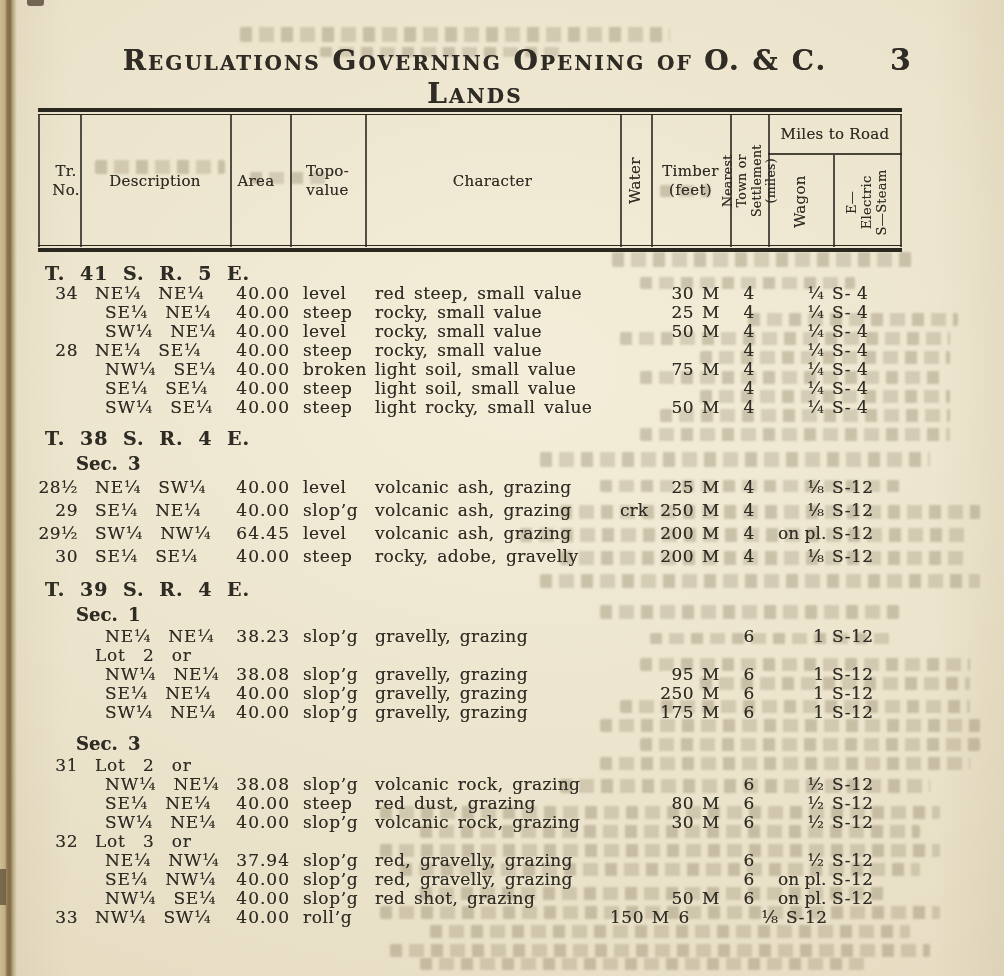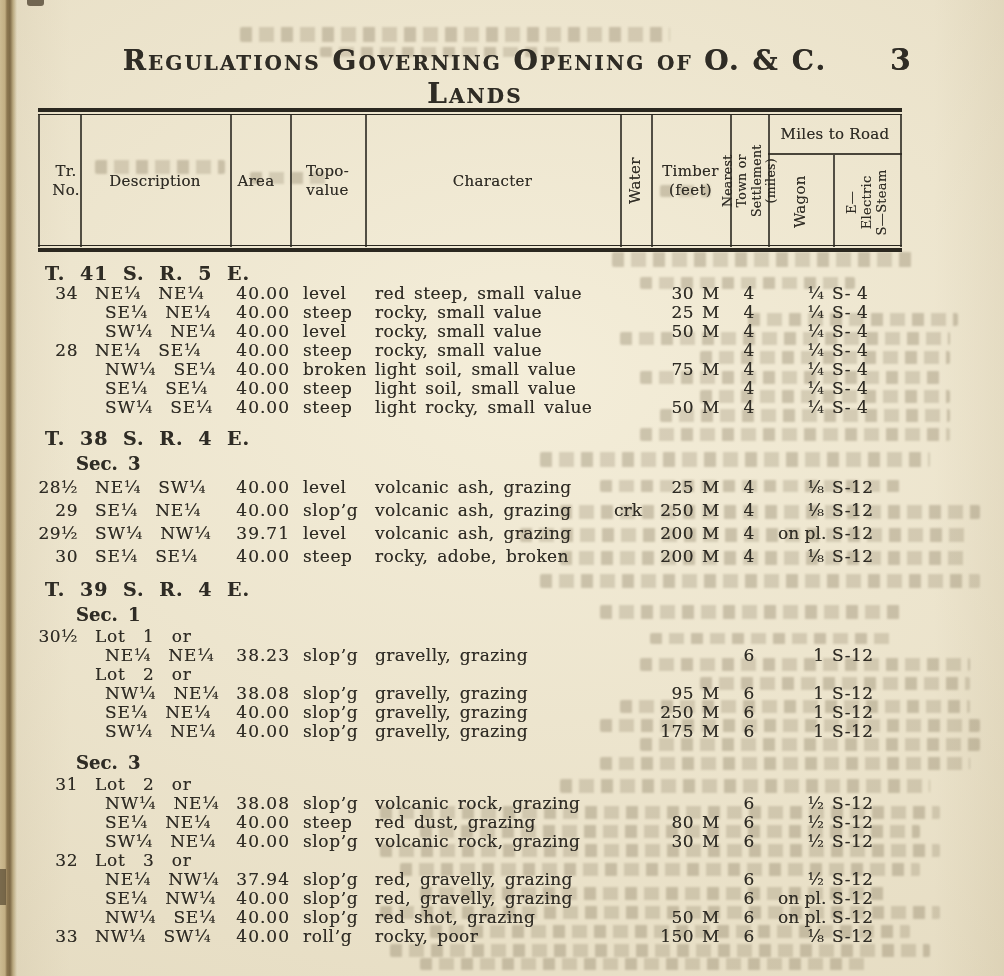--- a/index.html
+++ b/index.html
@@ -56,21 +56,21 @@
   .row{display:grid;grid-template-columns:78px 157px 55px 75px 245px 38px 72px 58px 46px 60px;
     height:19px;line-height:19px;font-size:17px;white-space:nowrap;}
   .row.wide{height:23px;line-height:23px;}
   .c{overflow:visible;}
   .c-tr{text-align:right;letter-spacing:.5px;}
   .c-desc{padding-left:17px;word-spacing:11px;letter-spacing:.8px;}
   .c-desc.ind{padding-left:27px;}
   .c-area{text-align:right;letter-spacing:1px;}
   .c-topo{padding-left:13px;letter-spacing:.6px;}
   .c-char{padding-left:10px;letter-spacing:.4px;word-spacing:3px;}
-  .c-water{padding-left:4px;}
+  .c-water{padding-left:4px;text-align:right;}
   .c-timber{text-align:right;letter-spacing:.5px;word-spacing:2px;}
   .c-town{text-align:center;}
   .c-wagon{text-align:right;}
   .c-road{padding-left:8px;letter-spacing:.5px;}
 </style>
 </head>
 <body>
 
 <div class="texture"></div>
 <div class="gutter"></div>
@@ -267,57 +267,45 @@
         <span class="c c-char">volcanic ash, grazing</span>
         <span class="c c-water">crk</span>
         <span class="c c-timber">250 M</span>
         <span class="c c-town">4</span>
         <span class="c c-wagon">⅛</span>
         <span class="c c-road">S-12</span>
       </div>
       <div class="row wide">
         <span class="c c-tr">29½</span>
         <span class="c c-desc">SW¼ NW¼</span>
-        <span class="c c-area">39.71</span>
+        <span class="c c-area">64.45</span>
         <span class="c c-topo">level</span>
         <span class="c c-char">volcanic ash, grazing</span>
         <span class="c c-water"></span>
         <span class="c c-timber">200 M</span>
         <span class="c c-town">4</span>
         <span class="c c-wagon">on pl.</span>
         <span class="c c-road">S-12</span>
       </div>
       <div class="row wide">
         <span class="c c-tr">30</span>
         <span class="c c-desc">SE¼ SE¼</span>
         <span class="c c-area">40.00</span>
         <span class="c c-topo">steep</span>
-        <span class="c c-char">rocky, adobe, broken</span>
+        <span class="c c-char">rocky, adobe, gravelly</span>
         <span class="c c-water"></span>
         <span class="c c-timber">200 M</span>
         <span class="c c-town">4</span>
         <span class="c c-wagon">⅛</span>
         <span class="c c-road">S-12</span>
       </div>
     </div>
     <div class="township">T. 39 S. R. 4 E.</div>
     <div class="group">
       <div class="sechead">Sec. 1</div>
-      <div class="row">
-        <span class="c c-tr">30½</span>
-        <span class="c c-desc">Lot 1 or</span>
-        <span class="c c-area"></span>
-        <span class="c c-topo"></span>
-        <span class="c c-char"></span>
-        <span class="c c-water"></span>
-        <span class="c c-timber"></span>
-        <span class="c c-town"></span>
-        <span class="c c-wagon"></span>
-        <span class="c c-road"></span>
-      </div>
       <div class="row">
         <span class="c c-tr"></span>
         <span class="c c-desc ind">NE¼ NE¼</span>
         <span class="c c-area">38.23</span>
         <span class="c c-topo">slop’g</span>
         <span class="c c-char">gravelly, grazing</span>
         <span class="c c-water"></span>
         <span class="c c-timber"></span>
         <span class="c c-town">6</span>
         <span class="c c-wagon">1</span>
@@ -468,21 +456,20 @@
         <span class="c c-timber">50 M</span>
         <span class="c c-town">6</span>
         <span class="c c-wagon">on pl.</span>
         <span class="c c-road">S-12</span>
       </div>
       <div class="row">
         <span class="c c-tr">33</span>
         <span class="c c-desc">NW¼ SW¼</span>
         <span class="c c-area">40.00</span>
         <span class="c c-topo">roll’g</span>
-        <span class="c c-char">rocky, poor</span>
         <span class="c c-water"></span>
         <span class="c c-timber">150 M</span>
         <span class="c c-town">6</span>
         <span class="c c-wagon">⅛</span>
         <span class="c c-road">S-12</span>
       </div>
     </div>
   </div>
 
 </body></html>

